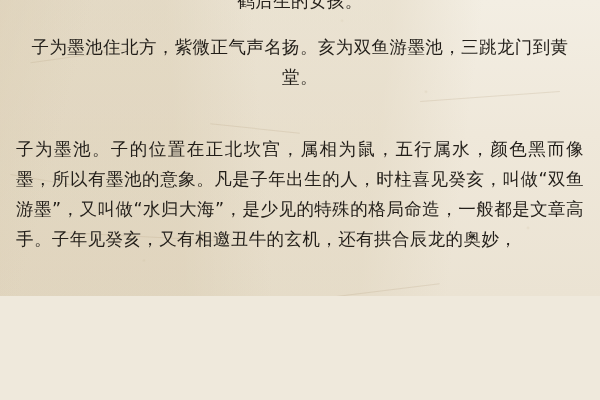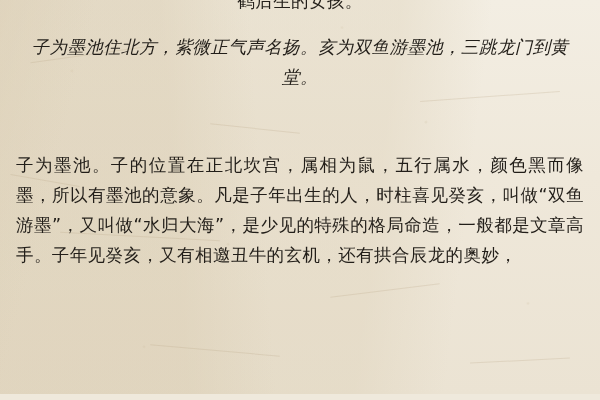--- a/index.html
+++ b/index.html
@@ -11,21 +11,21 @@
     height: 400px;
     overflow: hidden;
     background-color: #efe9dc;
     font-family: "DejaVu Sans", sans-serif;
   }
 
   
   .page {
     position: relative;
     width: 600px;
-    height: 394px;
+    height: 296px;
     box-sizing: border-box;
     background-color: #f0eadd;
     background-image:
       radial-gradient(circle at 12% 18%, rgba(205,190,160,0.30) 0px, rgba(205,190,160,0) 2px),
       radial-gradient(circle at 38% 62%, rgba(200,184,152,0.28) 0px, rgba(200,184,152,0) 2px),
       radial-gradient(circle at 71% 31%, rgba(198,182,150,0.26) 0px, rgba(198,182,150,0) 2px),
       radial-gradient(circle at 88% 77%, rgba(203,188,157,0.28) 0px, rgba(203,188,157,0) 2px),
       radial-gradient(circle at 24% 88%, rgba(198,182,150,0.24) 0px, rgba(198,182,150,0) 2px),
       radial-gradient(circle at 57% 7%, rgba(201,186,153,0.22) 0px, rgba(201,186,153,0) 2px),
       linear-gradient(104deg, rgba(219,206,180,0.45) 0%, rgba(219,206,180,0) 14%),
@@ -56,39 +56,37 @@
     font-size: 17.5px;
     line-height: 30px;
     letter-spacing: 0.4px;
     text-align: justify;
     text-justify: inter-character;
     color: #221e19;
   }
 
   .verse {
     text-align: center;
-    font-style: italic;
   }
 
   .clip-top {
     margin-top: -14px;
     text-align: center;
   }
 
   .gap {
     height: 16px;
   }
 
   .gap-lg {
     height: 26px;
   }
 
   .indent {
     text-indent: 0;
-    margin-top: 16px;
   }
 </style>
 </head>
 <body>
 
 <div class="page">
 
   <div class="fibre" style="left:30px; top:54px; width:120px; height:1px; transform:rotate(-8deg);"></div>
   <div class="fibre" style="left:210px; top:128px; width:90px; height:1px; transform:rotate(6deg);"></div>
   <div class="fibre" style="left:420px; top:96px; width:140px; height:1px; transform:rotate(-4deg);"></div>

